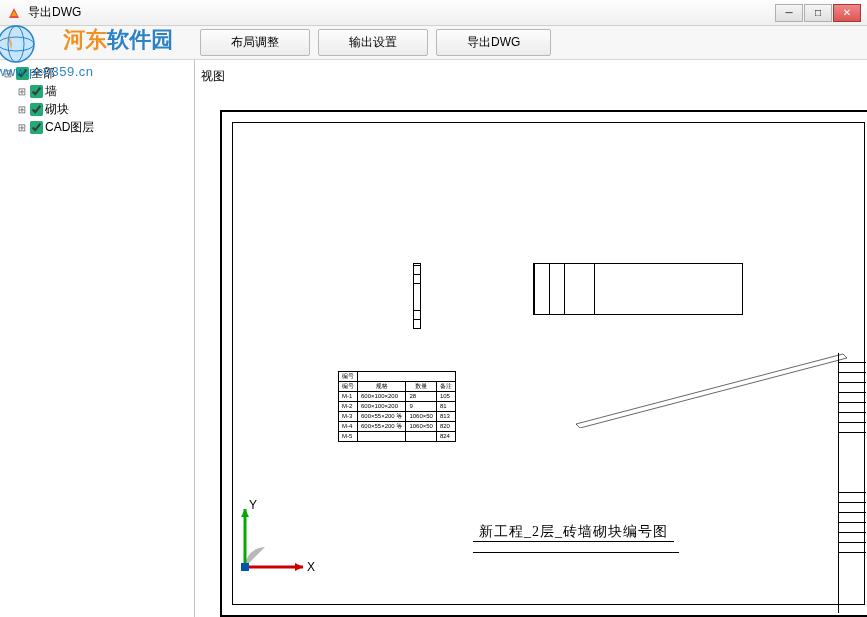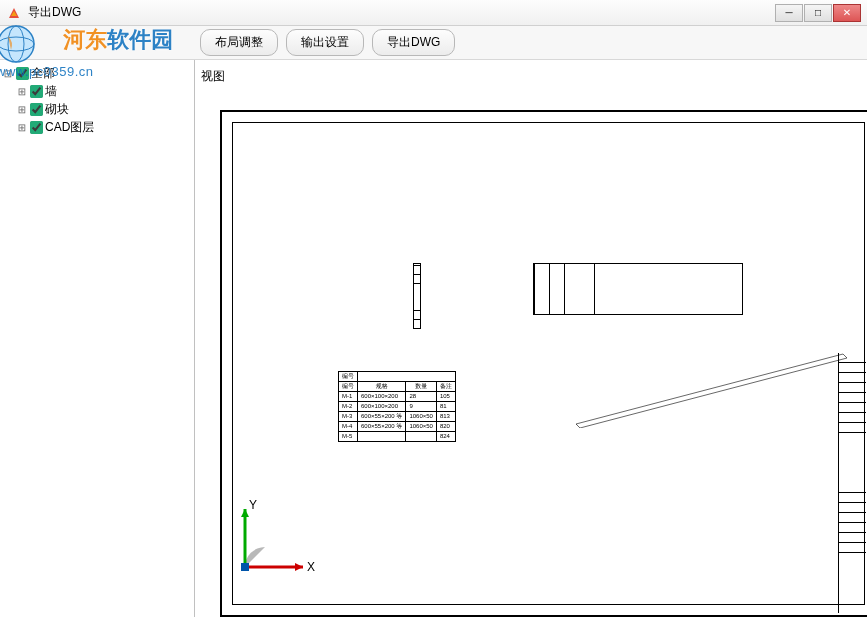--- a/index.html
+++ b/index.html
@@ -7,21 +7,21 @@
     
     .title-bar { height: 26px; background: linear-gradient(#fdfdfd, #f0f0f0); border-bottom: 1px solid #d0d0d0; display: flex; align-items: center; padding: 0 6px; }
     .title-bar .app-icon { width: 16px; height: 16px; margin-right: 6px; }
     .title-bar .title { flex: 1; }
     .win-controls { display: flex; gap: 1px; }
     .win-btn { width: 28px; height: 18px; background: linear-gradient(#f5f5f5,#e0e0e0); border: 1px solid #b0b0b0; display:flex; align-items:center; justify-content:center; font-size:10px; cursor:pointer;}
     .win-btn.max { background: linear-gradient(#f5f5f5,#e0e0e0);}
     .win-btn.close { background: linear-gradient(#e88,#d55); color:#fff; border-color:#a33;}
     
     .toolbar { height: 34px; background: #f7f7f7; border-bottom: 1px solid #d8d8d8; display:flex; align-items:center; padding-left: 200px; gap: 8px;}
-    .toolbar button { padding: 4px 14px; background: linear-gradient(#fdfdfd,#ececec); border: 1px solid #b8b8b8; border-radius: 10px; cursor:pointer; font-size:12px;}
+    .toolbar button { padding: 4px 30px; background: linear-gradient(#fdfdfd,#ececec); border: 1px solid #b8b8b8; border-radius: 2px; cursor:pointer; font-size:12px;}
     
     .main { display:flex; height: calc(617px - 26px - 34px); position: relative;}
     
     .tree-panel { width: 195px; background:#fff; border-right: 1px solid #c0c0c0; padding: 4px 2px; overflow:hidden;}
     .tree-node { display:flex; align-items:center; height: 18px; white-space: nowrap;}
     .tree-node .expander { width:12px; text-align:center; cursor:pointer; color:#666; font-size:10px;}
     .tree-node input[type=checkbox]{ margin: 0 2px; accent-color: #2a7;}
     .tree-node.l1 { padding-left: 0;}
     .tree-node.l2 { padding-left: 14px;}
     
@@ -160,20 +160,21 @@
           <tr>
                 <td>M-5</td>
                 <td></td>
                 <td></td>
                 <td>824</td>
               </tr>
         </tbody>
           </table>
 
         <div class="drawing-title">
+          <span class="underline">新工程_2层_砖墙砌块编号图</span>
           <span class="underline2"></span>
         </div>
 
         <div class="right-titleblock">
           <div class="row"></div>
             <div class="row"></div>
             <div class="row"></div>
             <div class="row"></div>
           <div class="row"></div>
             <div class="row"></div>

